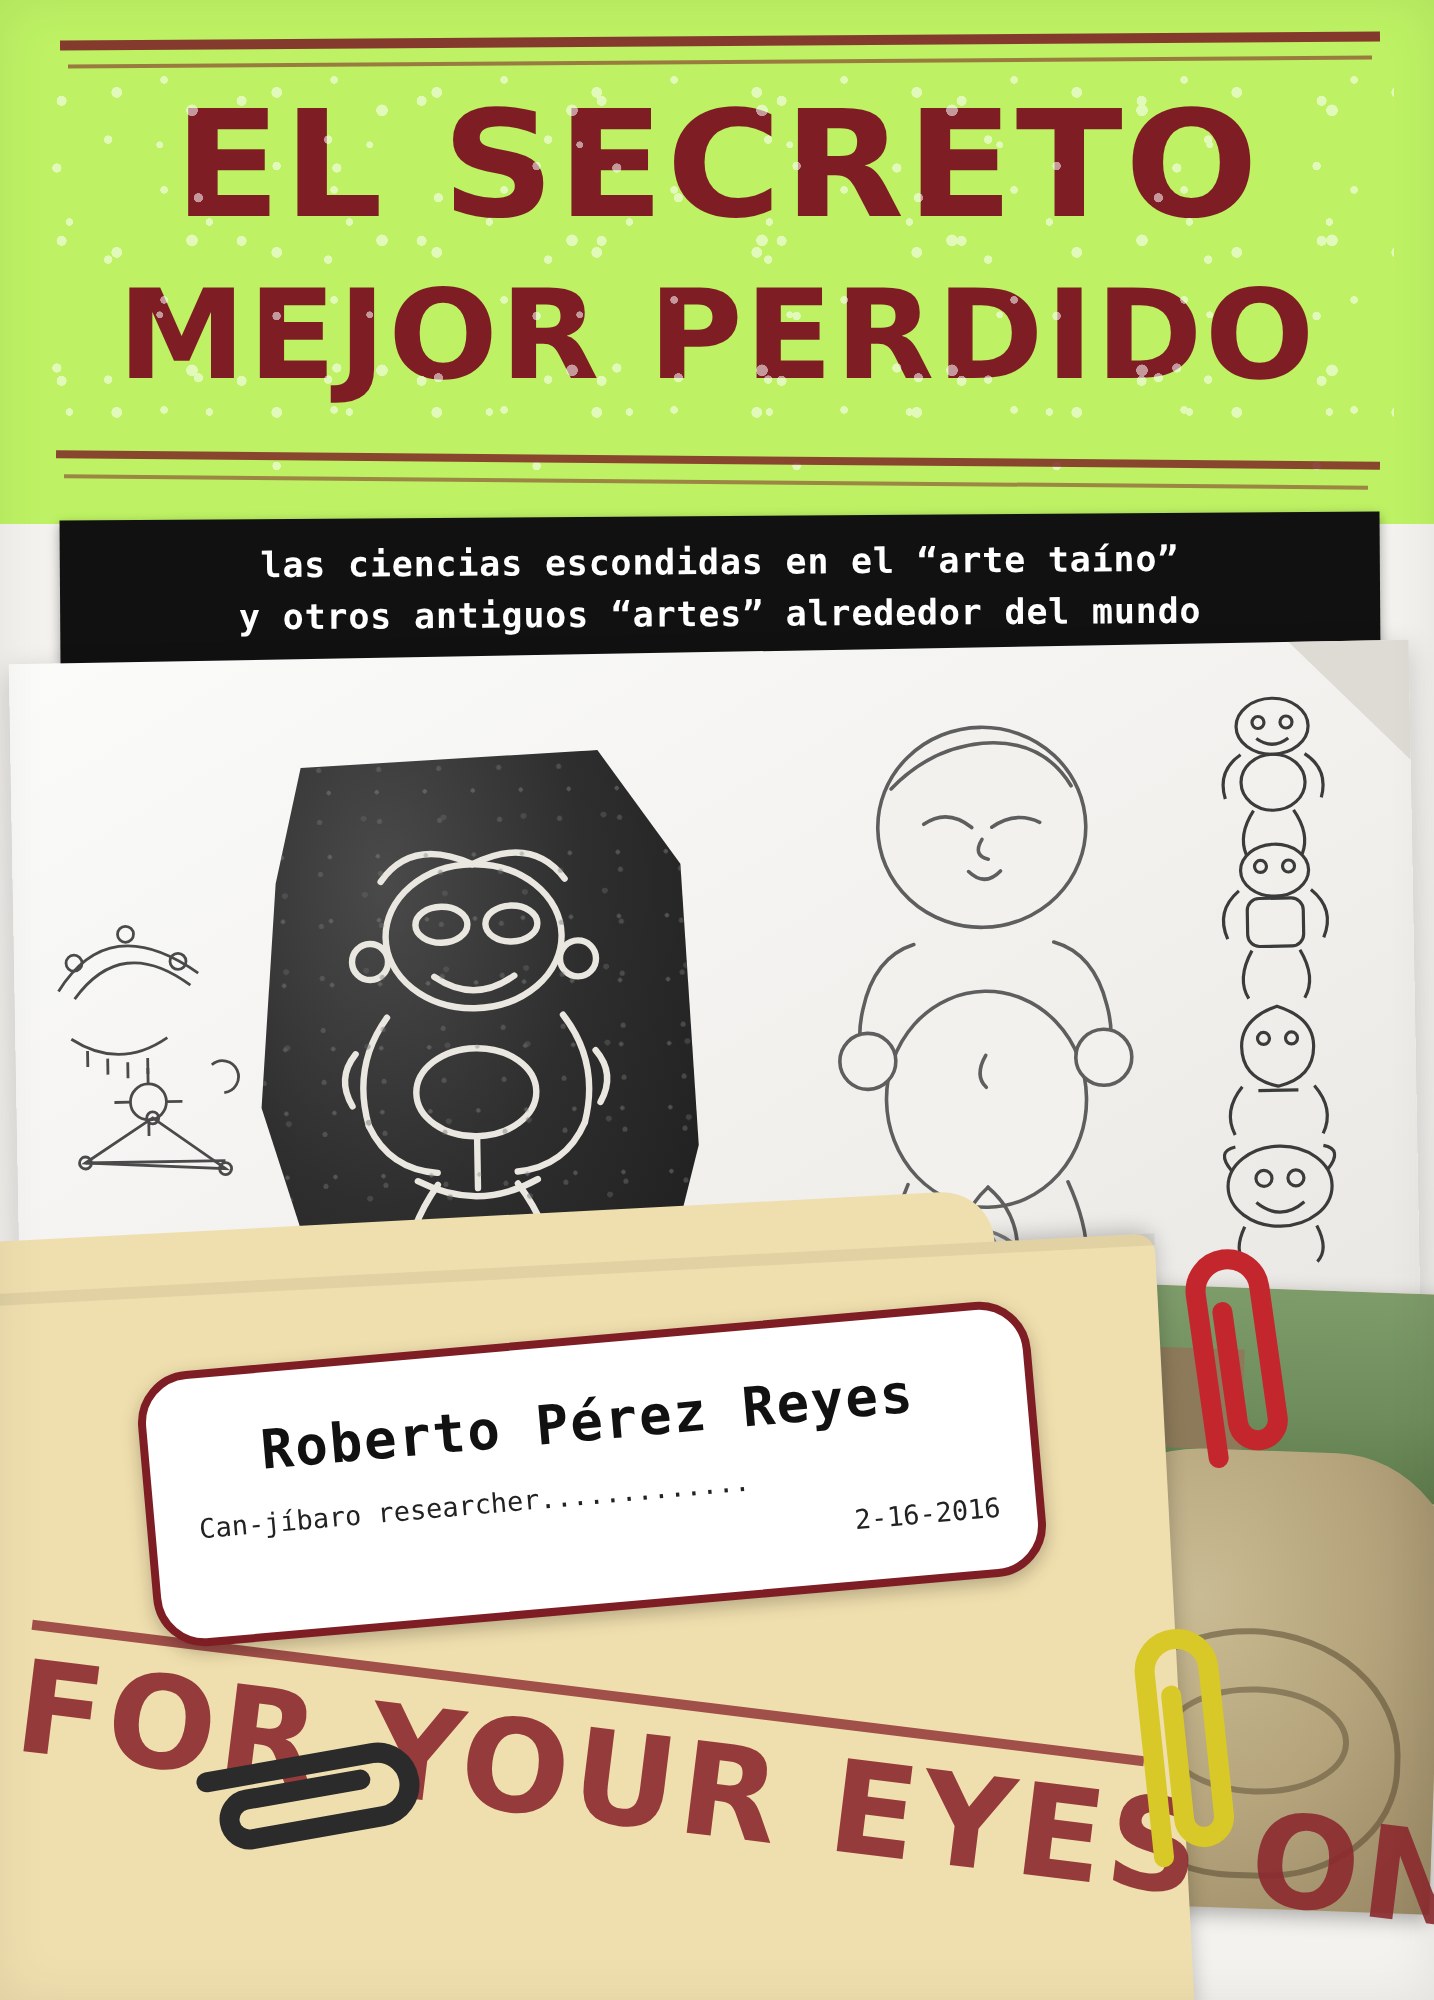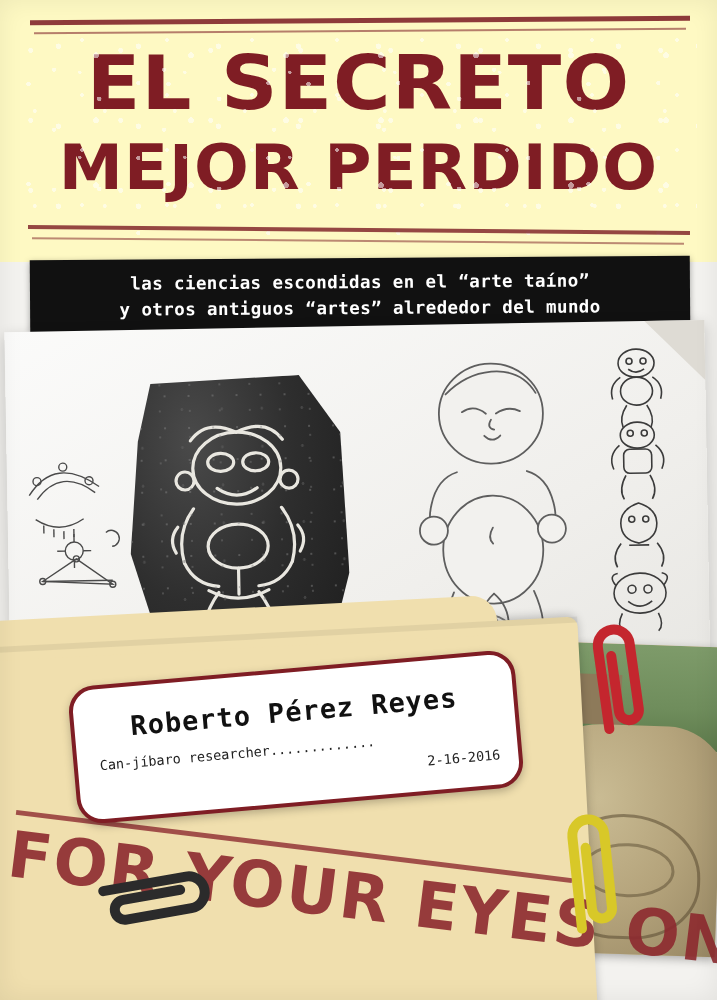--- a/index.html
+++ b/index.html
@@ -16,21 +16,21 @@
     height: 1000px;
     overflow: hidden;
     background: #f3f2ef;
   }
 
   
   .top-band {
     position: absolute;
     left: 0; top: 0;
     width: 717px; height: 262px;
-    background: #fef9c3;
+    background: #bef264;
   }
   .rule {
     position: absolute;
     background: #7a1a22;
   }
   .rule.r1 { left: 30px;  top: 18px;  width: 660px; height: 5px; opacity: .85; transform: rotate(-0.4deg);}
   .rule.r2 { left: 34px;  top: 30px;  width: 652px; height: 2px; opacity: .55; transform: rotate(-0.4deg);}
   .rule.r3 { left: 28px;  top: 228px; width: 662px; height: 4px; opacity: .8;  transform: rotate(0.5deg);}
   .rule.r4 { left: 32px;  top: 240px; width: 652px; height: 2px; opacity: .5;  transform: rotate(0.5deg);}
 

